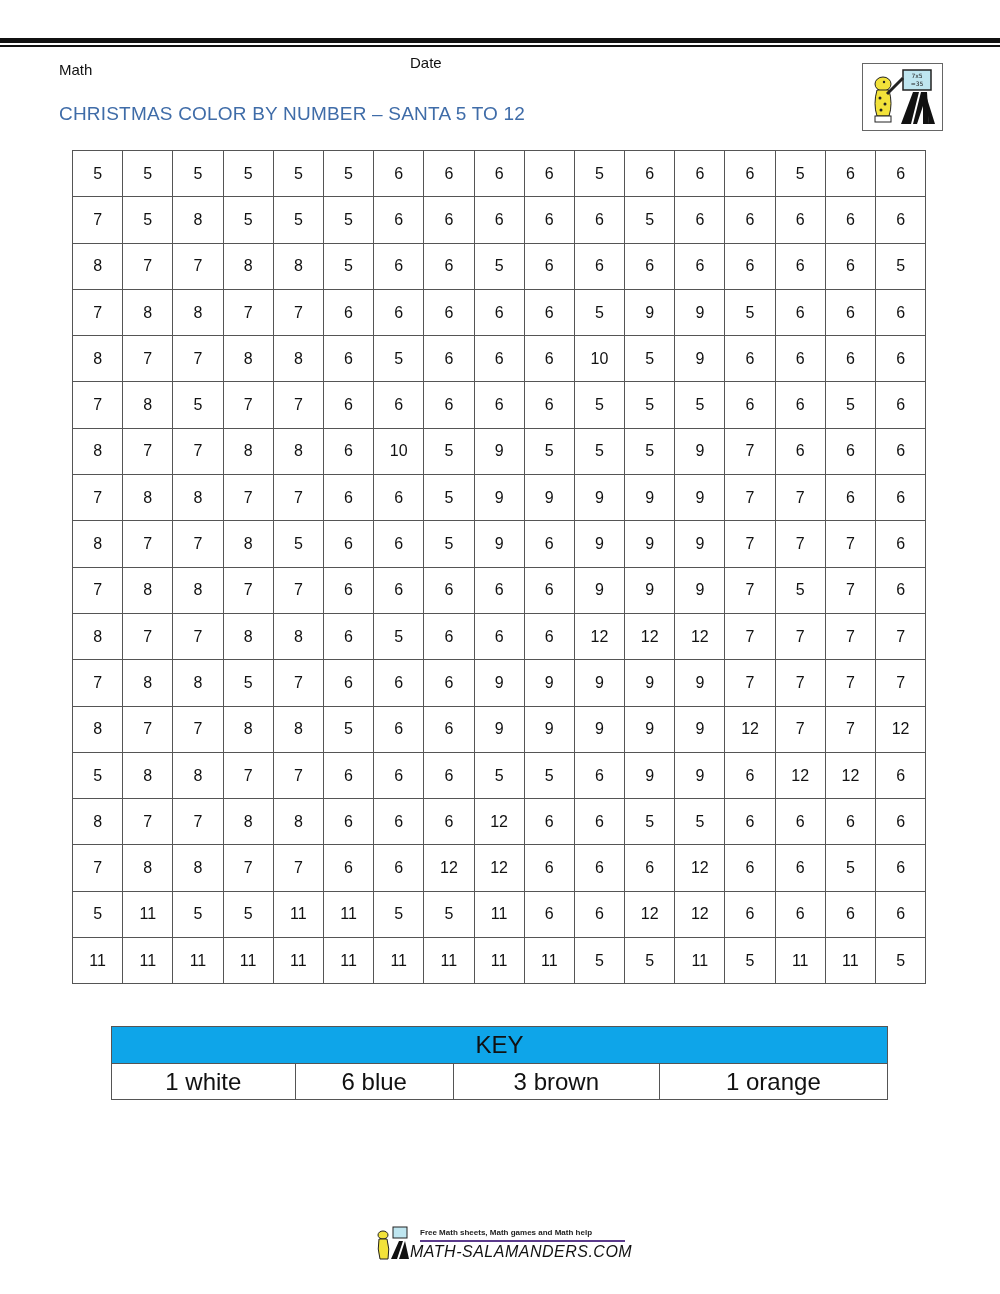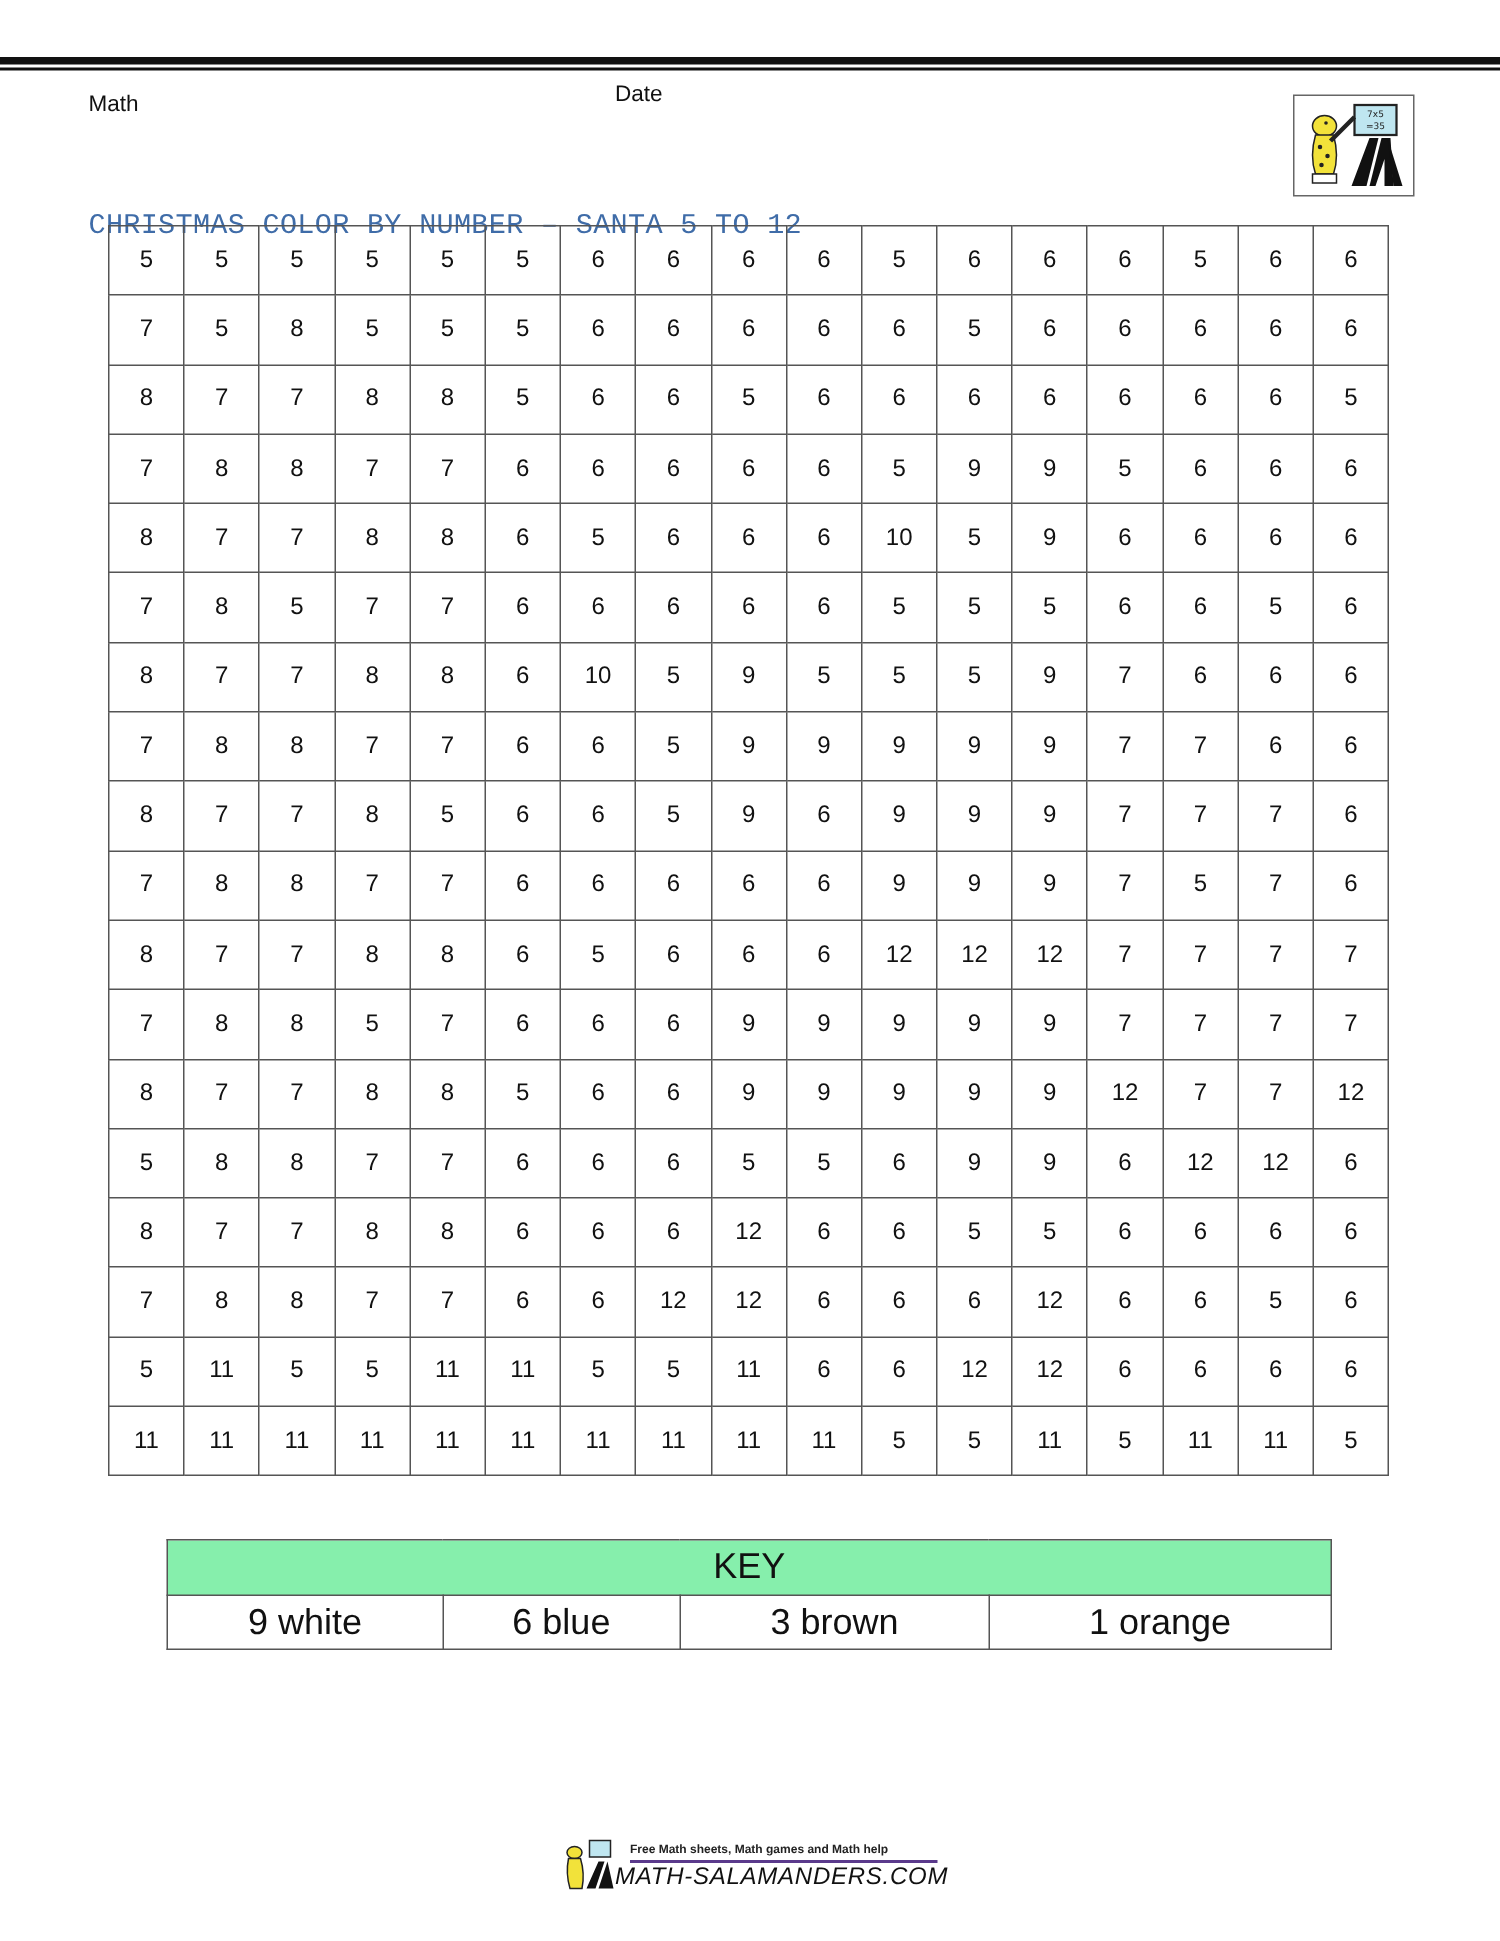--- a/index.html
+++ b/index.html
@@ -2,27 +2,27 @@
 <html><head>
 <meta charset="utf-8">
 <style>
   html, body { margin: 0; padding: 0; background: #ffffff; }
   body { width: 1000px; height: 1294px; position: relative; overflow: hidden; font-family: "Liberation Sans", "DejaVu Sans", sans-serif; color: #111; }
   .top-rule-thick { position: absolute; left: 0; top: 38px; width: 1000px; height: 5px; background: #111; }
   .top-rule-thin { position: absolute; left: 0; top: 45px; width: 1000px; height: 2px; background: #111; }
   .label { position: absolute; font-size: 15px; color: #111; }
   .name-label { left: 59px; top: 61px; }
   .date-label { left: 410px; top: 54px; }
-  .title { position: absolute; left: 59px; top: 103px; font-family: Liberation Mono, monospace; font-size: 19px; color: #3f6ca8; letter-spacing: 0.2px; margin-top: 36px; }
+  .title { position: absolute; left: 59px; top: 103px; font-family: Liberation Sans, sans-serif; font-size: 19px; color: #3f6ca8; letter-spacing: 0.2px; }
   .logo { position: absolute; left: 862px; top: 63px; width: 81px; height: 68px; border: 1px solid #666; background: #fff; box-sizing: border-box; }
   .grid { position: absolute; left: 72px; top: 150px; border-collapse: collapse; }
   .grid td { width: 49.2px; height: 45.3px; border: 1.5px solid #555; text-align: center; vertical-align: middle; font-size: 16px; padding: 0; color: #111; }
   .key { position: absolute; left: 111px; top: 1026px; width: 777px; border-collapse: collapse; }
   .key td, .key th { border: 1.5px solid #555; text-align: center; vertical-align: middle; font-size: 24px; padding: 0; height: 35px; font-weight: normal; color: #111; }
-  .key th { background: #86efac; height: 36px; }
+  .key th { background: #0ea5e9; height: 36px; }
   .footer-logo { position: absolute; left: 373px; top: 1225px; width: 255px; height: 42px; }
   .footer-tag { position: absolute; left: 420px; top: 1228px; font-size: 8px; font-weight: bold; color: #222; white-space: nowrap; }
   .footer-rule { position: absolute; left: 420px; top: 1240px; width: 205px; height: 2px; background: #5b3a8c; }
   .footer-site { position: absolute; left: 410px; top: 1243px; font-size: 16px; font-weight: normal; font-style: italic; color: #111; letter-spacing: 0.5px; white-space: nowrap; }
 </style>
 </head>
 <body>
 
 <div class="top-rule-thick"></div>
 <div class="top-rule-thin"></div>
@@ -397,21 +397,21 @@
 </table>
 
 <table class="key">
   <thead>
     <tr>
         <th colspan="4">KEY</th>
       </tr>
   </thead>
   <tbody>
     <tr>
-      <td>9 white</td>
+      <td>1 white</td>
       <td>6 blue</td>
       <td>3 brown</td>
       <td>1 orange</td>
     </tr>
   </tbody>
 </table>
 
 <div class="footer-logo">
   <svg width="40" height="42" viewBox="0 0 40 42">
     <rect x="20" y="2" width="14" height="11" fill="#bfe6f0" stroke="#222"></rect>

